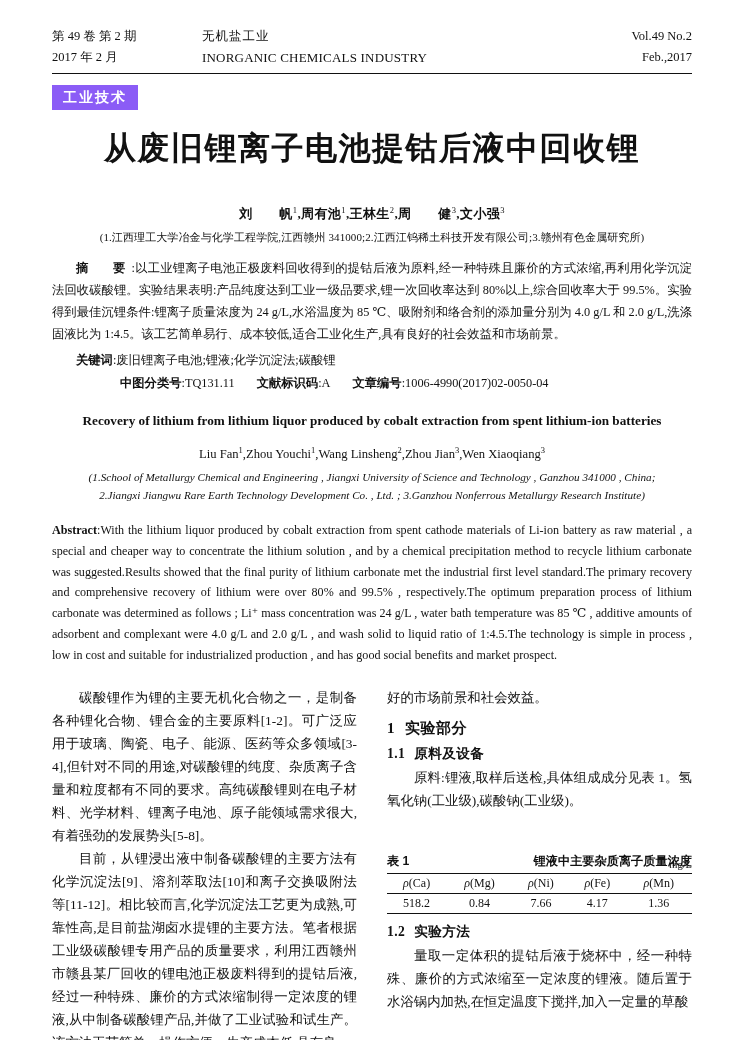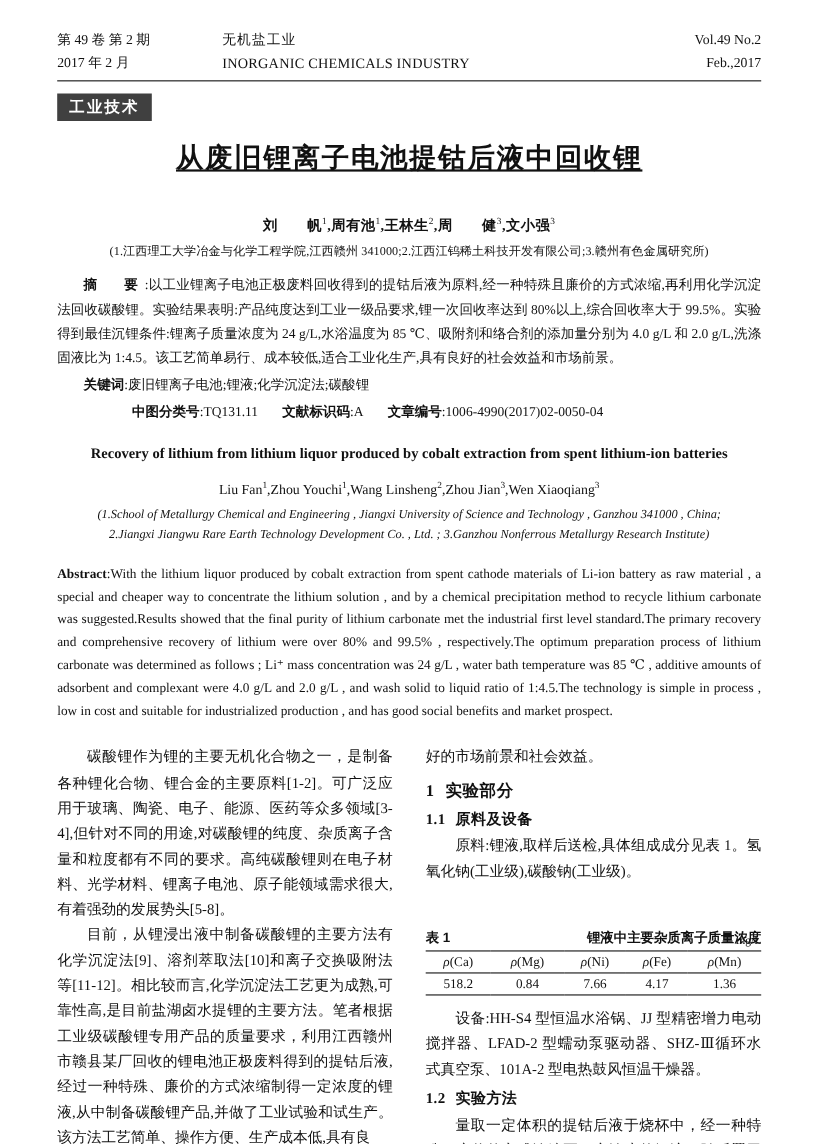--- a/index.html
+++ b/index.html
@@ -59,41 +59,40 @@
     border: none;
     border-top: 1.5px solid #111;
     margin: 5px 0 0 0;
     width: 100%;
   }
 
   
   .cat-badge-wrap { margin-top: 11px; }
   .cat-badge {
     display: inline-block;
-    background: #404040;
+    background: #8b5cf6;
     color: #ffffff;
     font-family: "Liberation Sans", "DejaVu Sans", sans-serif;
     font-size: 14px;
     font-weight: bold;
     letter-spacing: 2px;
     padding: 4px 11px 5px 11px;
     line-height: 1.15;
   }
 
   
   .cn-title {
     text-align: center;
     font-family: "Liberation Sans", "DejaVu Sans", sans-serif;
     font-weight: bold;
-    font-size: 25px;
+    font-size: 32px;
     letter-spacing: 1.5px;
     margin-top: 18px;
     margin-bottom: 0;
     line-height: 1.3;
-    text-decoration: underline;
   }
 
   .cn-authors {
     text-align: center;
     font-size: 13px;
     font-weight: bold;
     margin-top: 35px;
     letter-spacing: 0.4px;
   }
   .cn-authors sup { font-weight: normal; font-size: 8.5px; }
@@ -341,23 +340,20 @@
                 <td>518.2</td>
                 <td>0.84</td>
                 <td>7.66</td>
                 <td>4.17</td>
                 <td>1.36</td>
               </tr>
             </tbody>
           </table>
         </div>
 
-        <div class="cn-body">
-          <p>设备:HH-S4 型恒温水浴锅、JJ 型精密增力电动搅拌器、LFAD-2 型蠕动泵驱动器、SHZ-Ⅲ循环水式真空泵、101A-2 型电热鼓风恒温干燥器。</p>
-        </div>
 
         <div class="h2-head"><span class="num">1.2</span><span>实验方法</span></div>
 
         <div class="cn-body">
           <p>量取一定体积的提钴后液于烧杯中，经一种特殊、廉价的方式浓缩至一定浓度的锂液。随后置于水浴锅内加热,在恒定温度下搅拌,加入一定量的草酸</p>
         </div>
       </div>
 
     </div>
 

